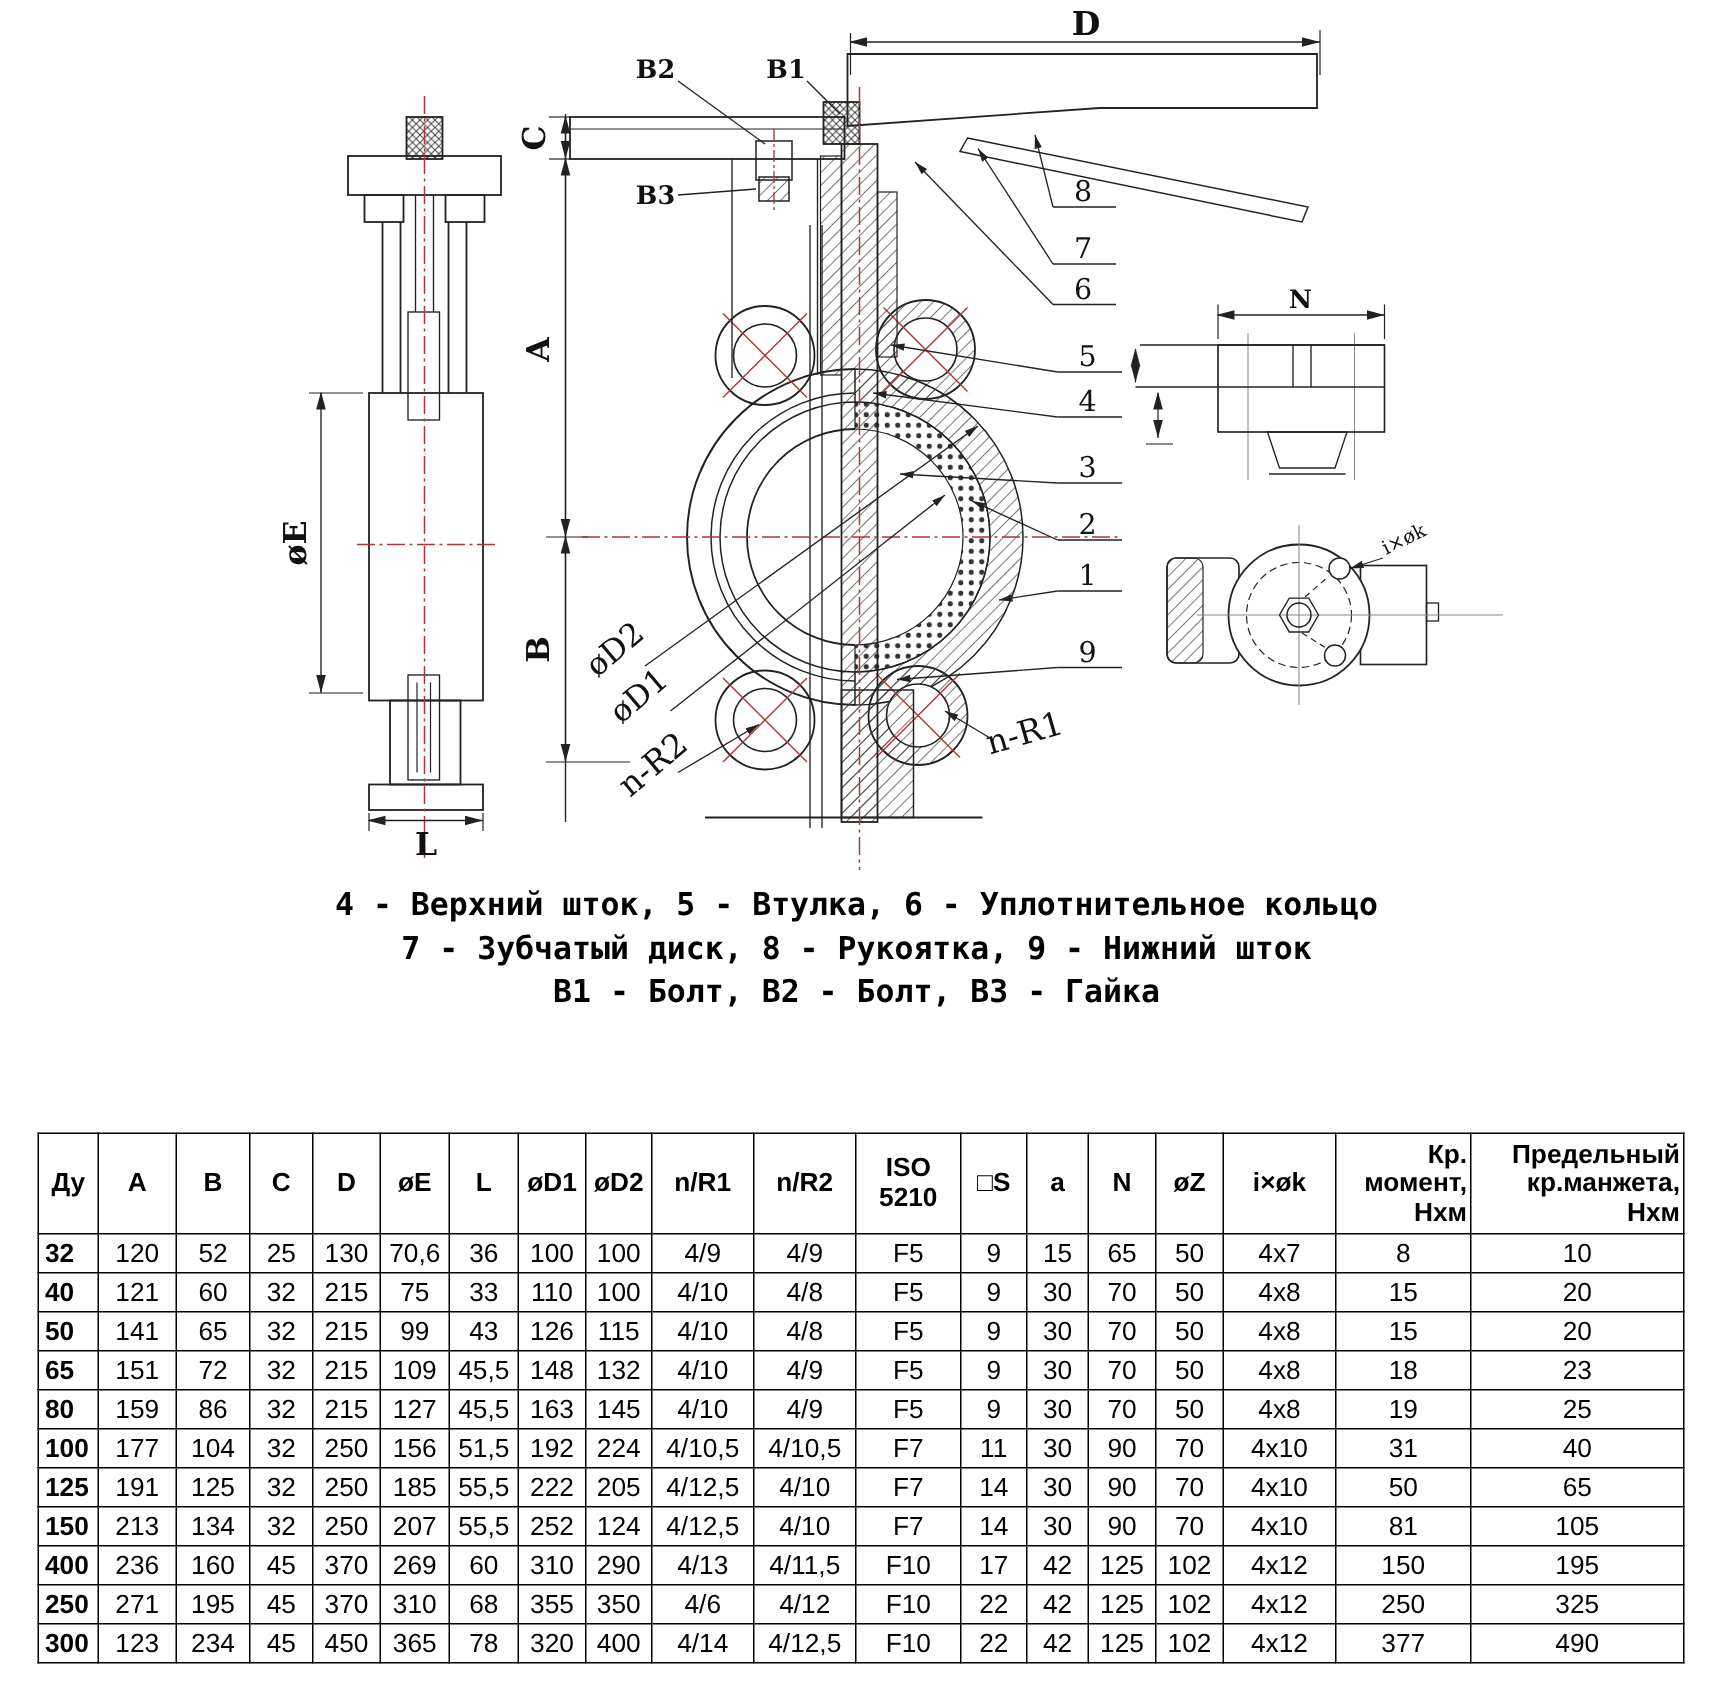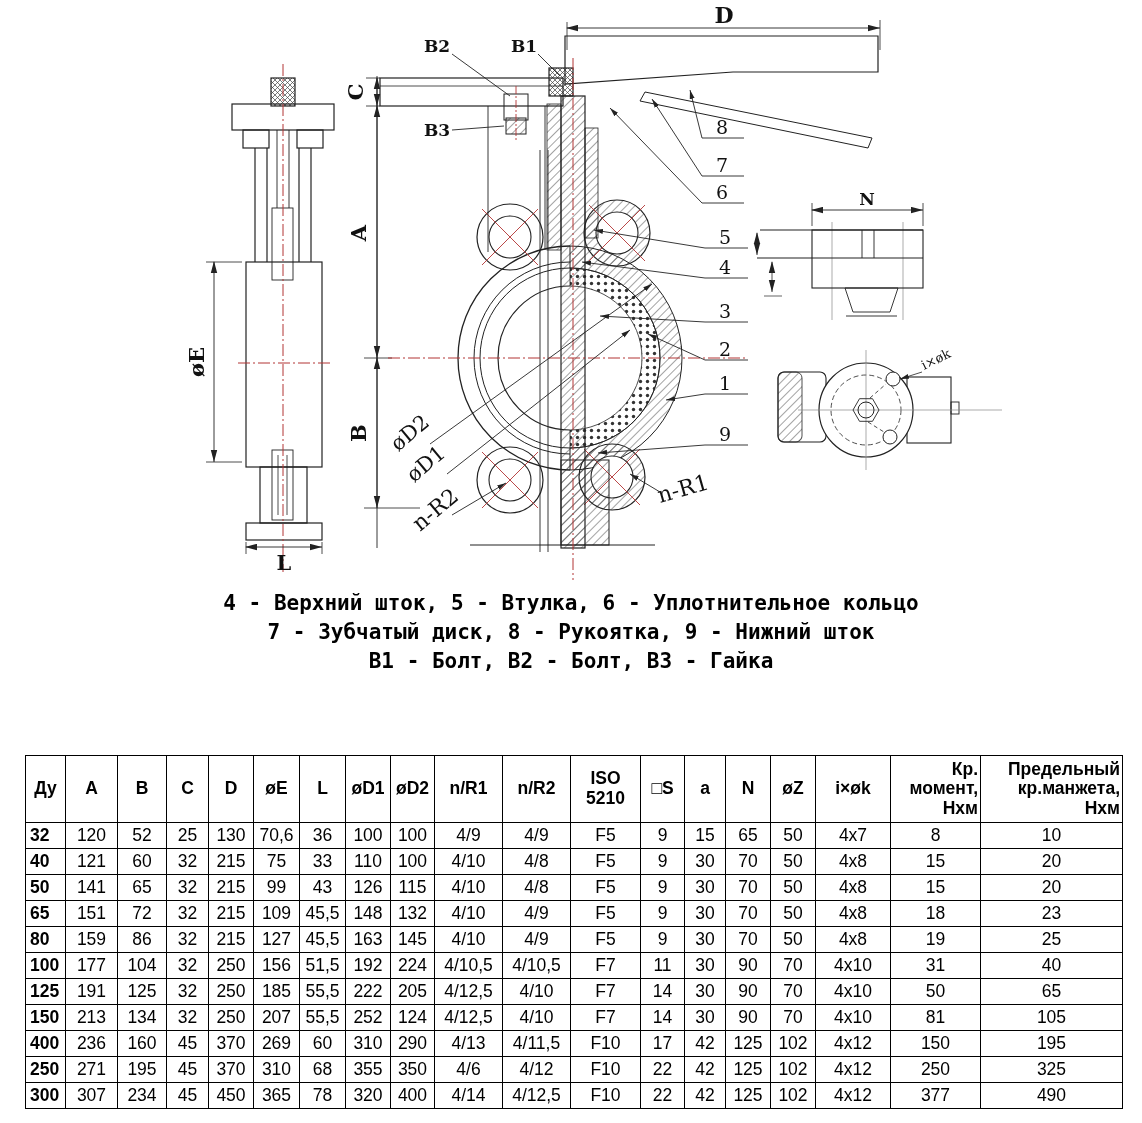--- a/index.html
+++ b/index.html
@@ -505,21 +505,21 @@
           <td>22</td>
           <td>42</td>
           <td>125</td>
           <td>102</td>
           <td>4x12</td>
           <td>250</td>
           <td>325</td>
         </tr>
         <tr>
           <td class="dn">300</td>
-          <td>307</td>
+          <td>123</td>
           <td>234</td>
           <td>45</td>
           <td>450</td>
           <td>365</td>
           <td>78</td>
           <td>320</td>
           <td>400</td>
           <td>4/14</td>
           <td>4/12,5</td>
           <td>F10</td>

